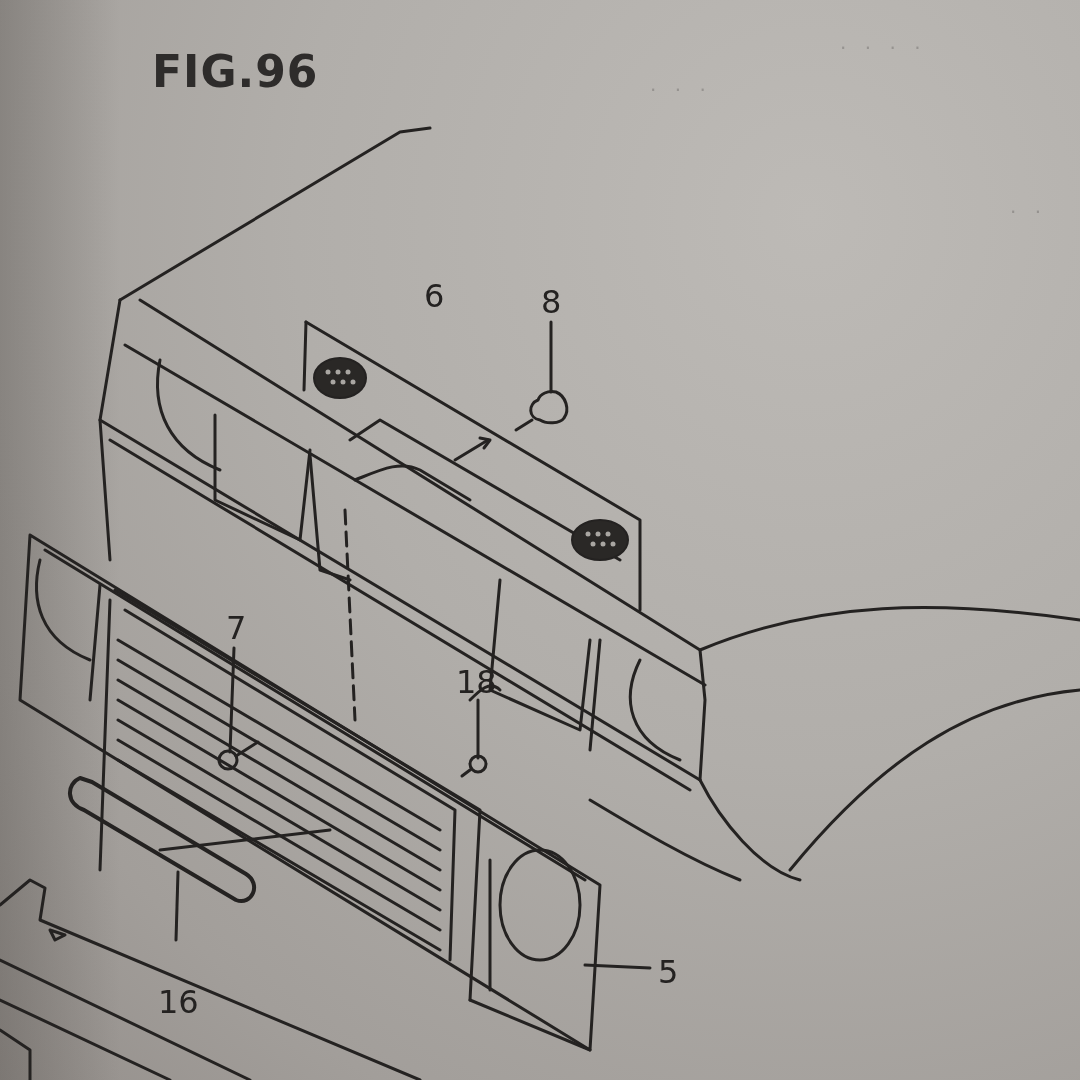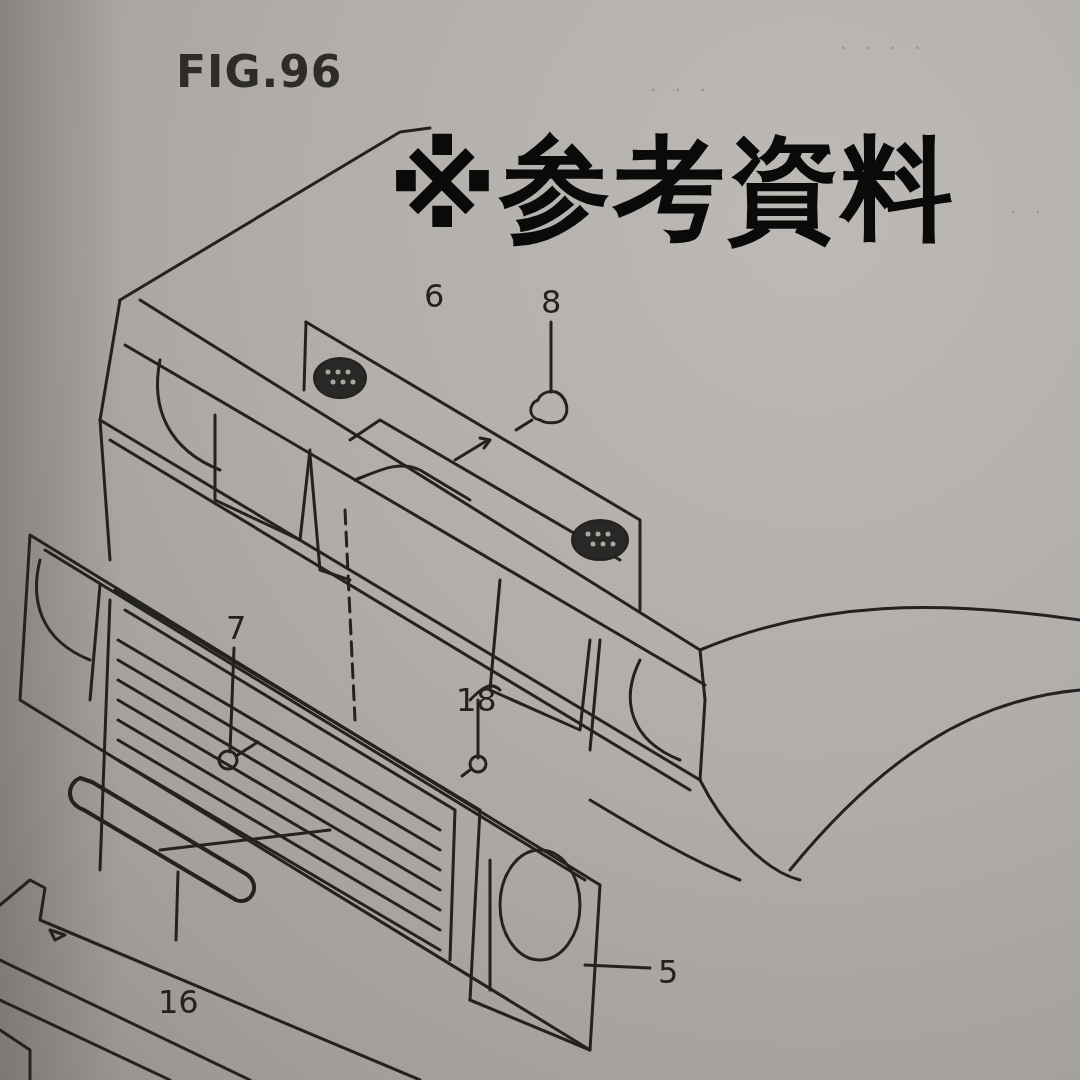--- a/index.html
+++ b/index.html
@@ -15,21 +15,21 @@
       overflow: hidden;
     }
     .page::before {
       content: ""; position: absolute; left: 0; top: 0; width: 120px; height: 1080px;
       background: linear-gradient(90deg, rgba(80,76,72,0.35), rgba(80,76,72,0));
     }
     svg.drawing { position: absolute; left: 0; top: 0; }
     .fig-title {
       position: absolute; left: 152px; top: 46px;
       font-family: "DejaVu Sans", sans-serif; font-weight: bold;
-      font-size: 44px; letter-spacing: 1px; color: #2e2c2b; margin-left: 24px;
+      font-size: 44px; letter-spacing: 1px; color: #2e2c2b;
     }
     .stamp {
       position: absolute; left: 388px; top: 124px;
       font-family: "DejaVu Sans", sans-serif; font-weight: bold;
       font-size: 112px; line-height: 128px; color: #0a0a0a;
       letter-spacing: 2px; white-space: nowrap;
     }
     .callout {
       position: absolute; font-family: "DejaVu Sans", sans-serif;
       font-size: 32px; color: #242221; line-height: 1;
@@ -151,21 +151,20 @@
       <path d="M0 1030 L30 1050 L30 1080"></path>
       <path d="M50 930 L55 940 L65 935 Z"></path>
     </g>
 
     <g>
       <path d="M585 965 L650 968"></path>
     </g>
   </svg>
 
   <div class="fig-title">FIG.96</div>
-  <div class="stamp">※参考資料</div>
 
   <div class="callout" style="left:424px;top:280px;">6</div>
   <div class="callout" style="left:541px;top:286px;">8</div>
   <div class="callout" style="left:226px;top:612px;">7</div>
-  <div class="callout" style="left:456px;top:684px;">18</div>
+  <div class="callout" style="left:456px;top:666px;">18</div>
   <div class="callout" style="left:158px;top:986px;">16</div>
   <div class="callout" style="left:658px;top:956px;">5</div>
 </div>
 
 </body></html>

